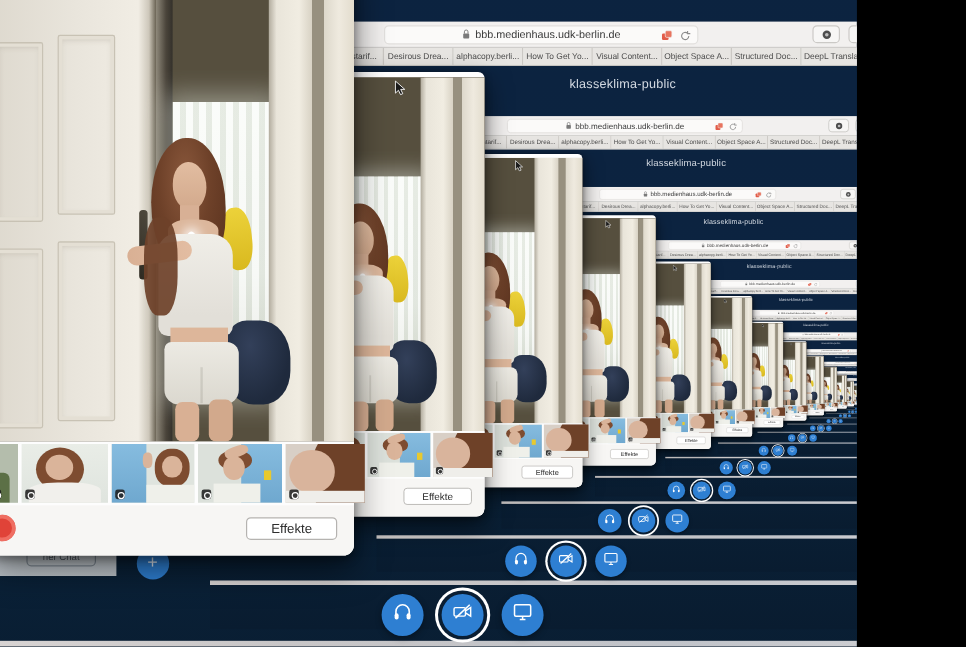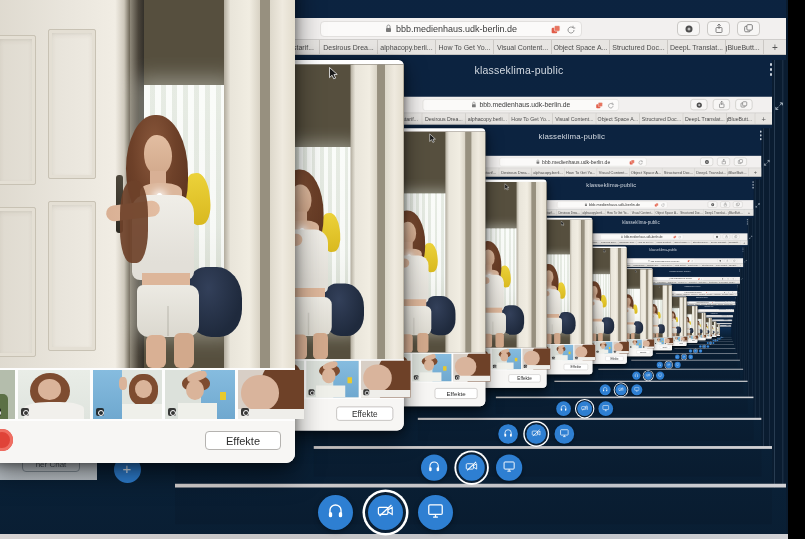--- a/index.html
+++ b/index.html
@@ -1,16 +1,16 @@
 <!DOCTYPE html>
 <html><head>
 <meta charset="utf-8">
 <style>
   html,body{margin:0;padding:0;background:#000;}
-  .viewport{position:relative;width:788px;height:539px;overflow:hidden;background:#0a1d33;
+  .viewport{position:relative;width:714px;height:539px;overflow:hidden;background:#0a1d33;
     font-family:"Liberation Sans",sans-serif;}
   .screen{position:absolute;width:815px;height:570px;}
   #screen-root{left:-10px;top:-31px;}
   .screen *{box-sizing:border-box;}
 
   
   .desktop-bg{position:absolute;inset:0;background:linear-gradient(180deg,#0c2340 0%,#0c2440 45%,#081c31 100%);}
   .browser-window{position:absolute;left:0;top:49px;width:796px;height:521px;background:transparent;}
   .url-bar{position:absolute;left:0;top:0;width:796px;height:22px;background:#f2f0ef;border-bottom:1px solid #cfcdcb;}
   .address-field{position:absolute;left:330px;top:3px;width:262px;height:16px;background:#fbfaf9;

